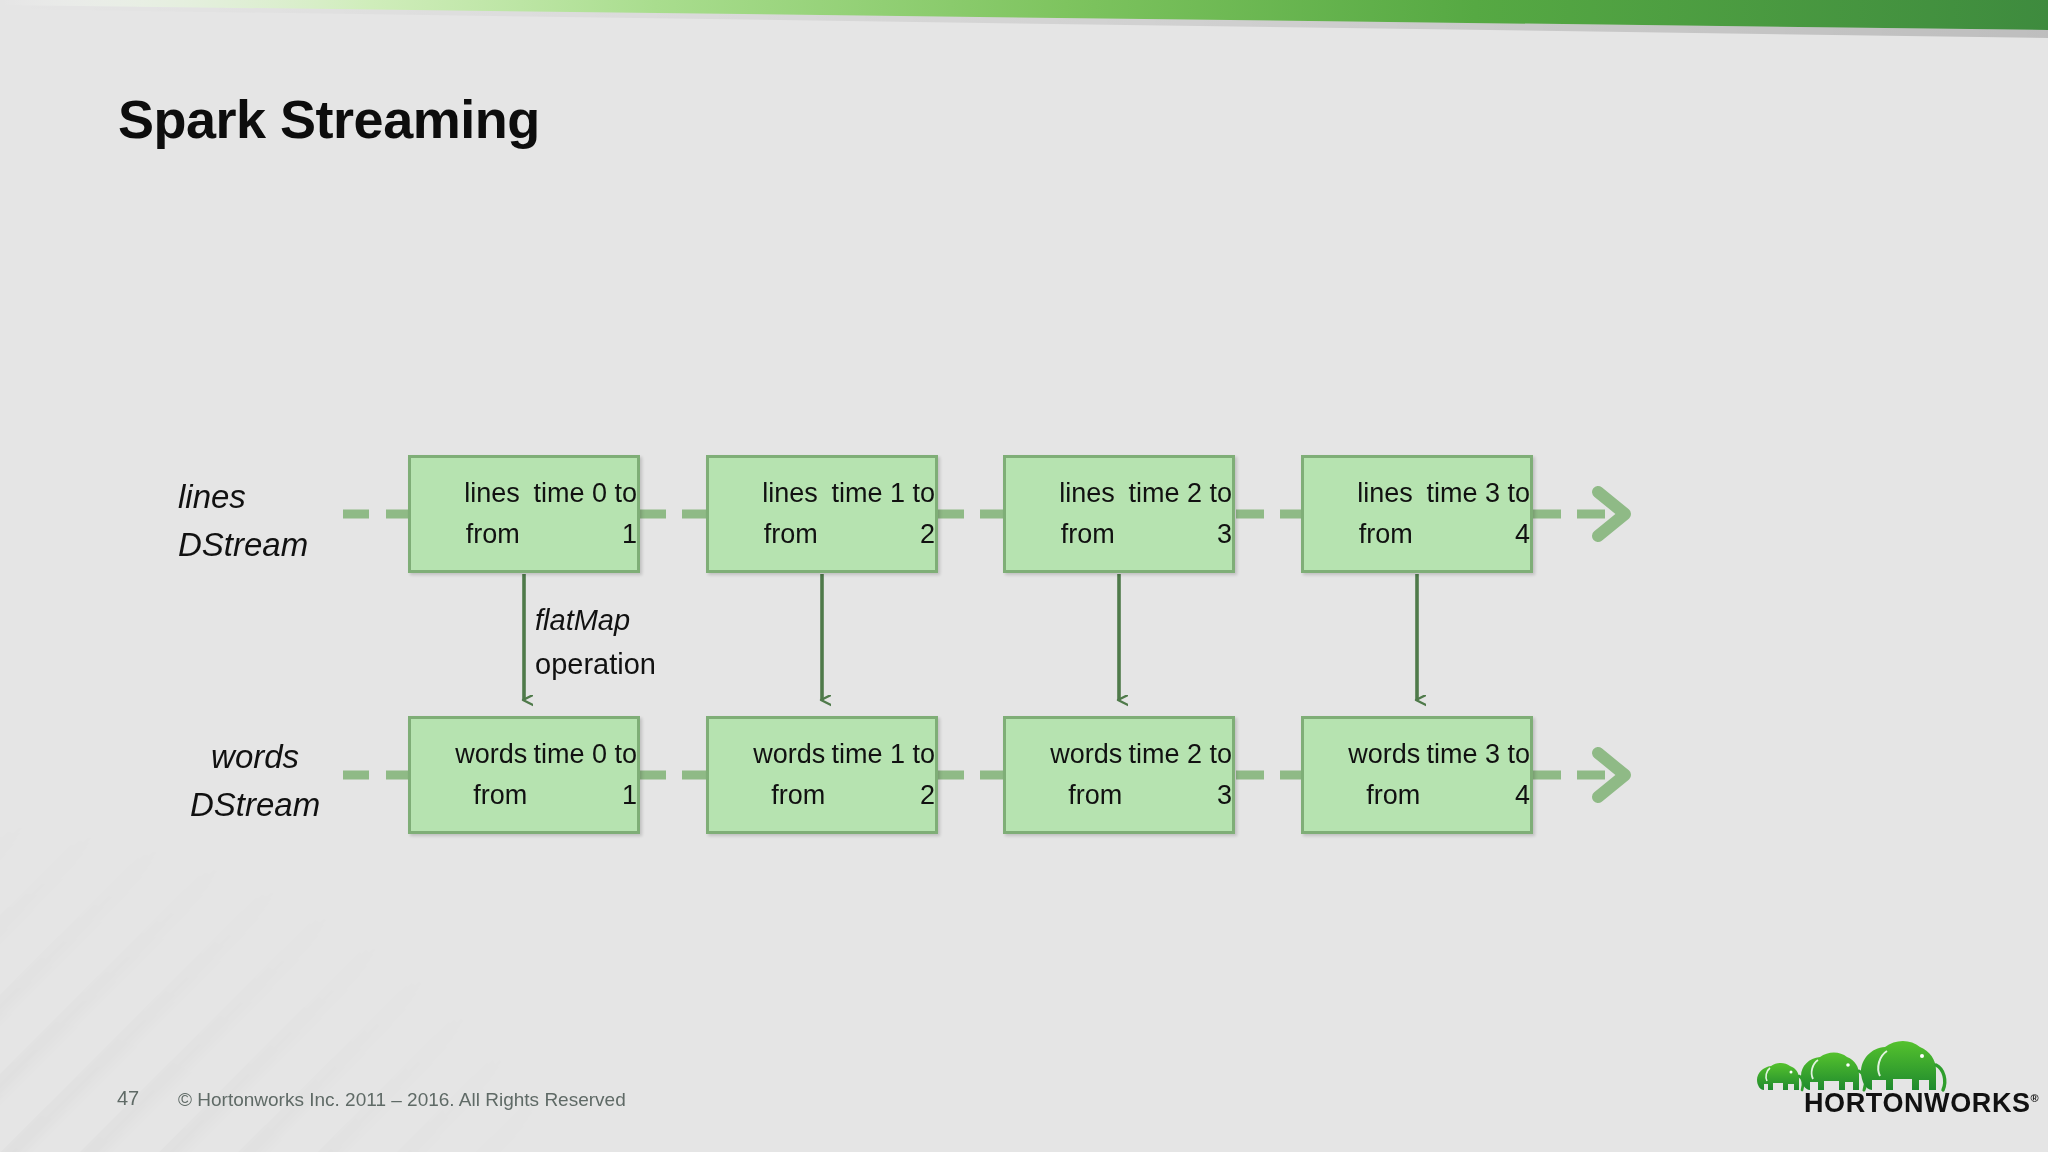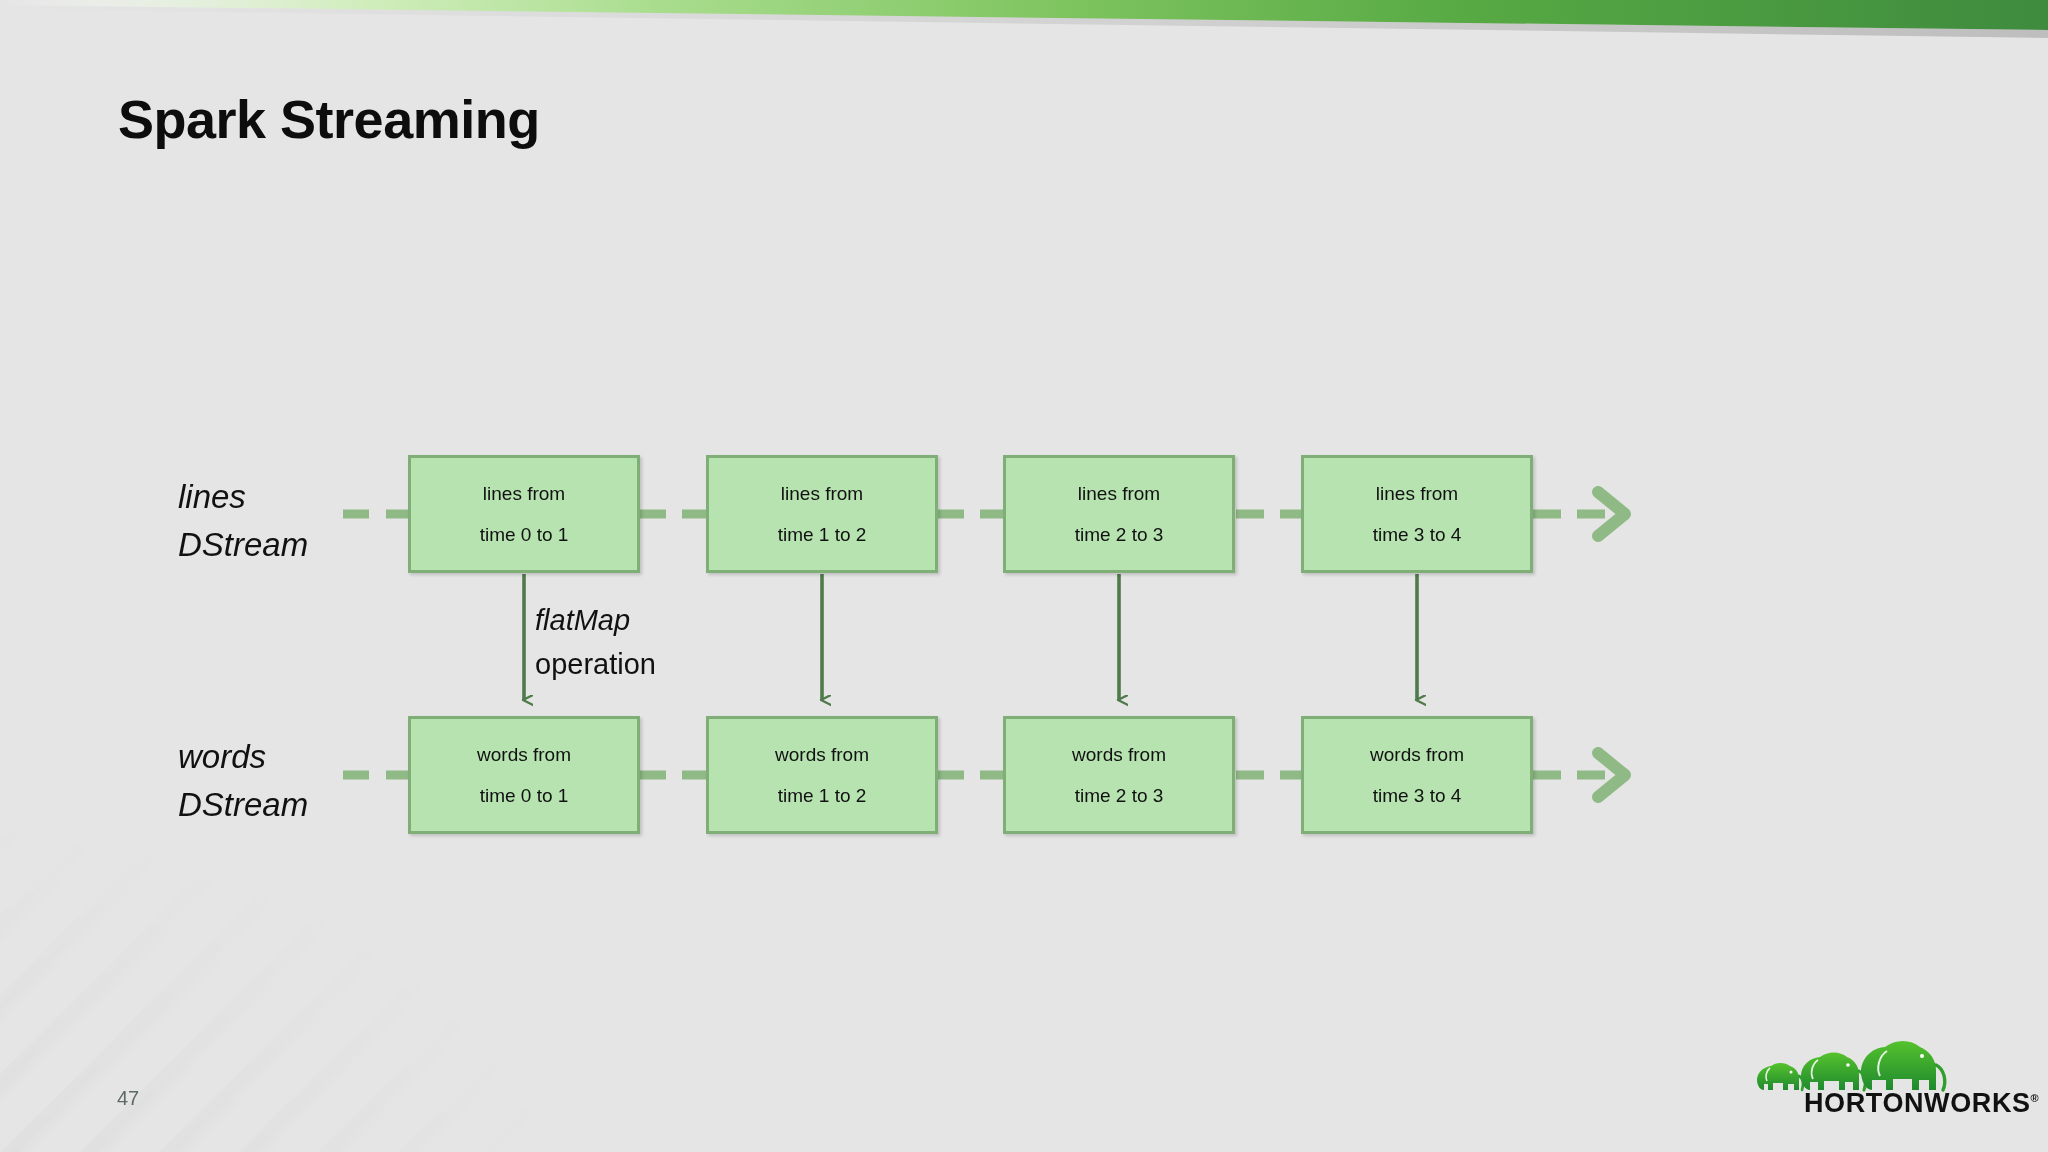--- a/index.html
+++ b/index.html
@@ -87,38 +87,38 @@
   .row-label {
     position: absolute;
     font-size: 33px;
     line-height: 48px;
     color: #111111;
     white-space: nowrap;
     text-align: left;
     font-style: italic;
   }
   .row-label.lines  { left: 178px; top: 473px; }
-  .row-label.words  { left: 178px; top: 733px; }
+  .row-label.words  { left: 190px; top: 733px; text-align: center; }
 
   .dbox {
     position: absolute;
     box-sizing: border-box;
     width: 232px;
     height: 118px;
     background: #b6e3b0;
     border: 3px solid #7fae77;
     box-shadow: 2px 2px 3px rgba(0,0,0,0.16);
     display: flex;
-    flex-direction: column;
+    flex-direction: row;
     align-items: center;
     justify-content: center;
     color: #111111;
-    font-size: 19px;
+    font-size: 27px;
     line-height: 41px;
-    text-align: left;
+    text-align: right;
   }
   .dbox .l1, .dbox .l2 { display: block; }
 
   .op-label {
     position: absolute;
     left: 535px;
     top: 598px;
     font-size: 29px;
     line-height: 44px;
     color: #111111;
@@ -281,20 +281,21 @@
     <span class="l1">words from</span>
     <span class="l2">time 3 to 4</span>
   </div>
 
   <div class="op-label">
     <span class="ital">flatMap</span>
     <span class="l2">operation</span>
   </div>
 
   <div class="footer-page">47</div>
+  <div class="footer-copy">© Hortonworks Inc. 2011 – 2016. All Rights Reserved</div>
 
   <svg class="logo" viewBox="0 0 230 92" preserveAspectRatio="xMidYMid meet">
     <defs>
       <linearGradient id="eleGrad" x1="0" y1="0" x2="0" y2="1">
         <stop offset="0" stop-color="#55c22d"></stop>
         <stop offset="1" stop-color="#1f8a2e"></stop>
       </linearGradient>
     </defs>
 
     <g>

